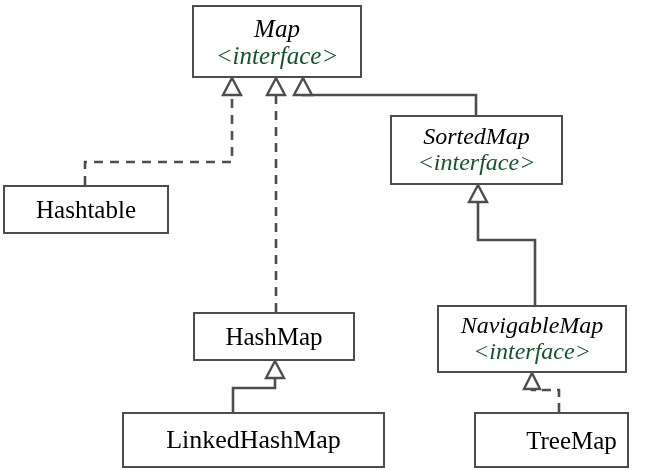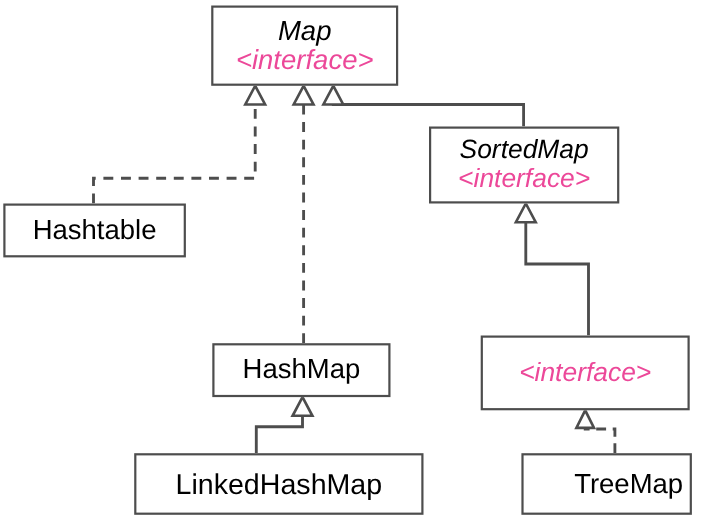--- a/index.html
+++ b/index.html
@@ -29,27 +29,28 @@
     position: absolute;
     box-sizing: border-box;
     background: #ffffff;
     border: 2px solid #4d4d4d;
     display: flex;
     flex-direction: column;
     align-items: center;
     justify-content: center;
     line-height: 1.08;
     z-index: 2;
+    font-family: Liberation Serif, serif;
   }
   .uml-name {
     color: #000000;
     white-space: nowrap;
   }
   .uml-stereotype {
-    color: #ec4899;
+    color: #14532d;
     white-space: nowrap;
   }
   .italic .uml-name,
   .italic .uml-stereotype {
     font-style: italic;
   }
   
   #box-map            { left: 192px; top: 5px;   width: 170px; height: 73px;  }
   #box-map .uml-name        { font-size: 25px; }
   #box-map .uml-stereotype  { font-size: 25px; }
@@ -124,20 +125,21 @@
 
   <div class="uml-box" id="box-hashmap">
     <div class="uml-name">HashMap</div>
   </div>
 
   <div class="uml-box" id="box-hashtable">
     <div class="uml-name">Hashtable</div>
   </div>
 
   <div class="uml-box italic" id="box-navigablemap">
+    <div class="uml-name">NavigableMap</div>
     <div class="uml-stereotype">&lt;interface&gt;</div>
   </div>
 
   <div class="uml-box" id="box-linkedhashmap">
     <div class="uml-name">LinkedHashMap</div>
   </div>
 
   <div class="uml-box" id="box-treemap">
     <div class="uml-name">TreeMap</div>
   </div>

